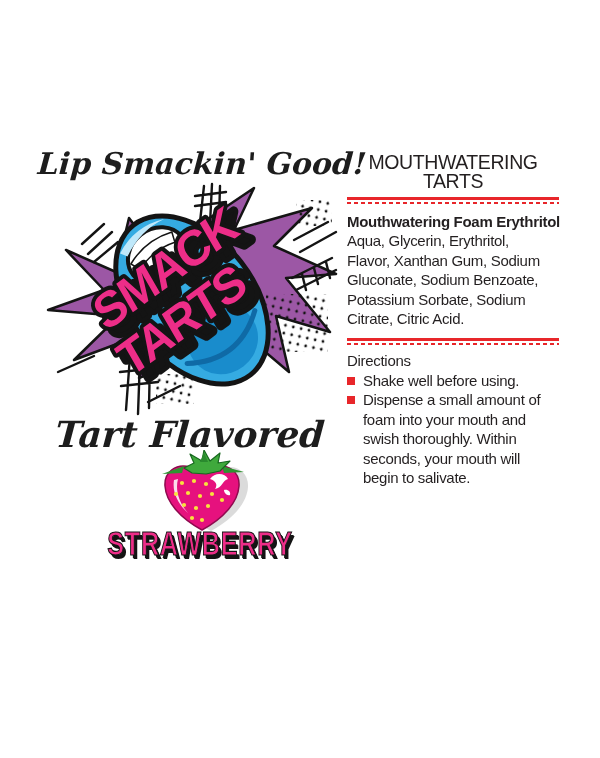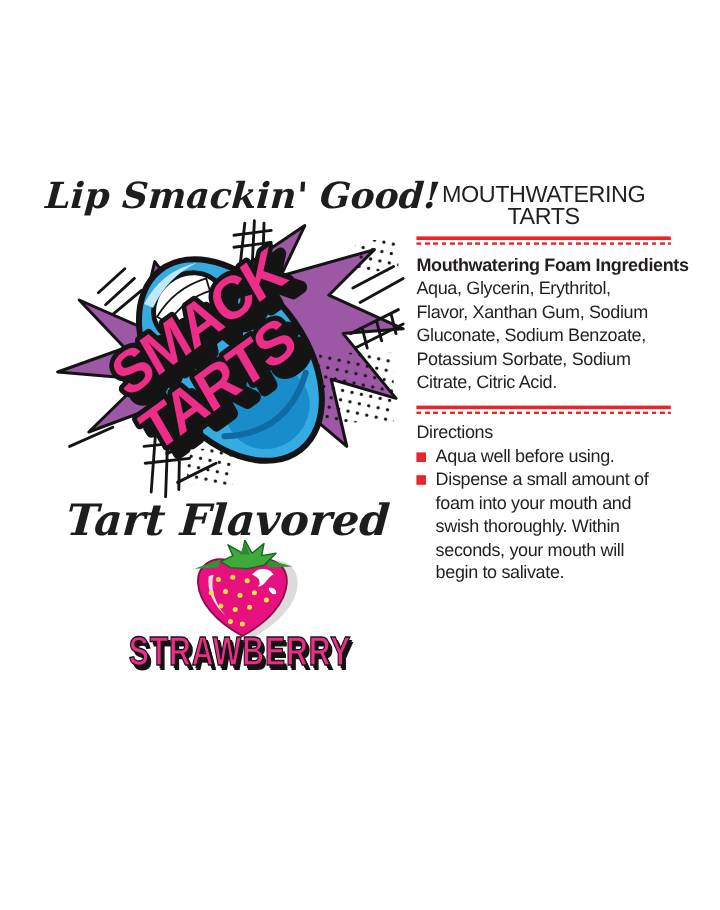--- a/index.html
+++ b/index.html
@@ -152,30 +152,30 @@
 
   <div class="right-col">
 
     <h1 class="panel-heading">
       <span>MOUTHWATERING</span><br>
       <span>TARTS</span>
     </h1>
 
     <div class="red-divider"></div>
 
-    <p class="ing-title">Mouthwatering Foam Ingredients</p>
+    <p class="ing-title">Mouthwatering Foam Erythritol</p>
     <p class="ing-text">Aqua, Glycerin, Erythritol, Flavor, Xanthan Gum, Sodium Gluconate, Sodium Benzoate, Potassium Sorbate, Sodium Citrate, Citric Acid.</p>
 
     <div class="red-divider divider-2"></div>
 
     <p class="dir-title">Directions</p>
     <ul class="dir-list">
       <li class="dir-item">
         <span class="bullet"></span>
-        <span class="txt">Aqua well before using.</span>
+        <span class="txt">Shake well before using.</span>
       </li>
       <li class="dir-item">
         <span class="bullet"></span>
         <span class="txt">Dispense a small amount of foam into your mouth and swish thoroughly. Within seconds, your mouth will begin to salivate.</span>
       </li>
     </ul>
   </div>
 
 </div>
 

